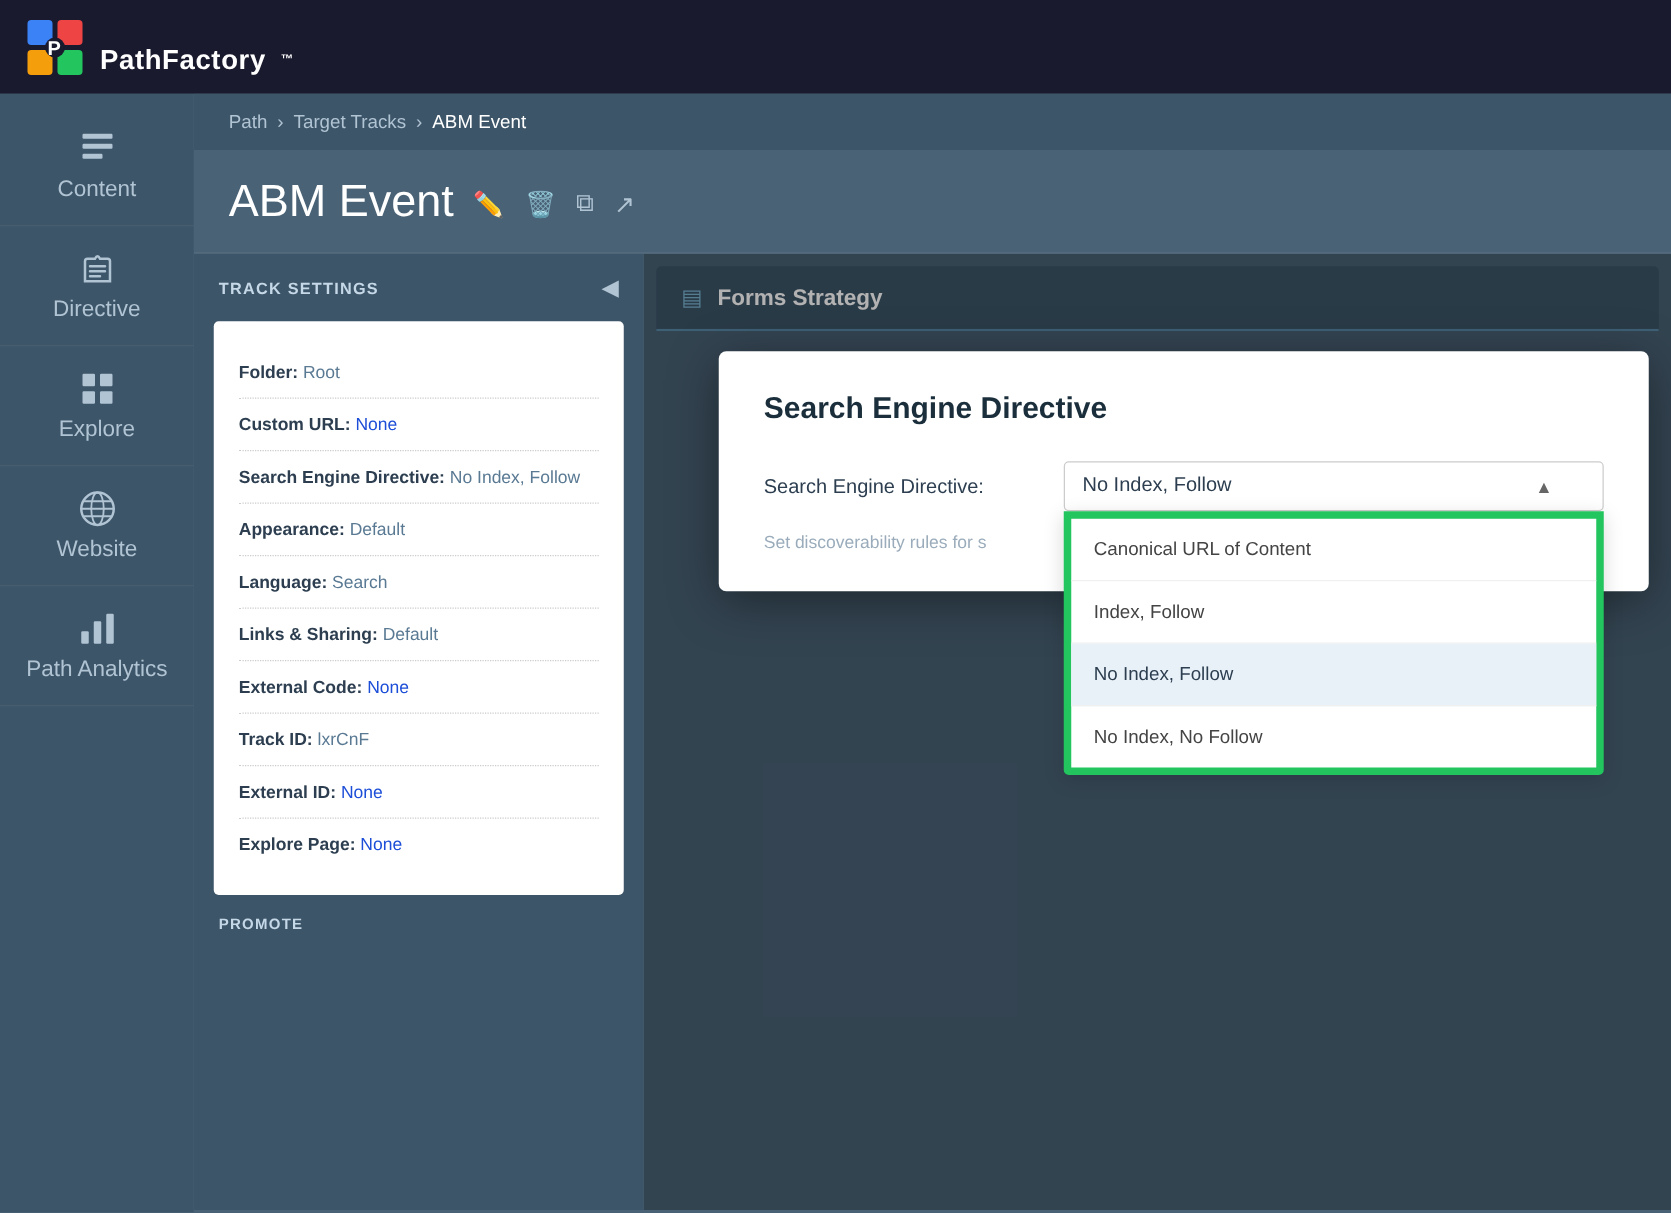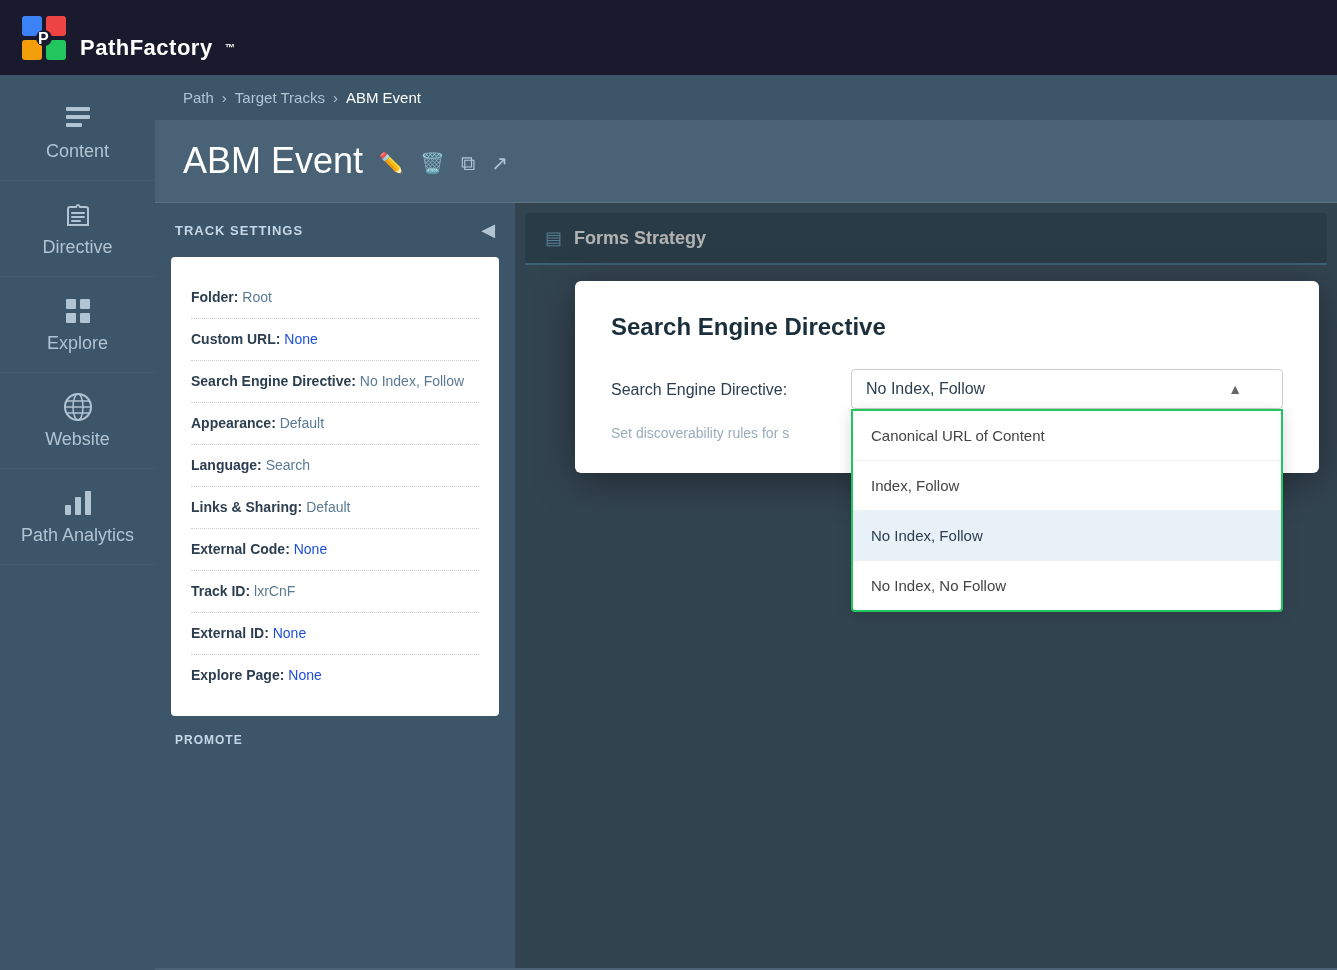--- a/index.html
+++ b/index.html
@@ -294,21 +294,21 @@
     .select-arrow {
       color: #666;
       font-size: 14px;
     }
     .dropdown-list {
       position: absolute;
       top: 100%;
       left: 0;
       right: 0;
       background: white;
-      border: 2px solid #22c55e;
+      border: 6px solid #22c55e;
       border-radius: 0 0 4px 4px;
       box-shadow: 0 4px 16px rgba(0,0,0,0.15);
       z-index: 100;
       min-width: 320px;
     }
     .dropdown-item {
       padding: 16px 18px;
       font-size: 15px;
       color: #444;
       cursor: pointer;

